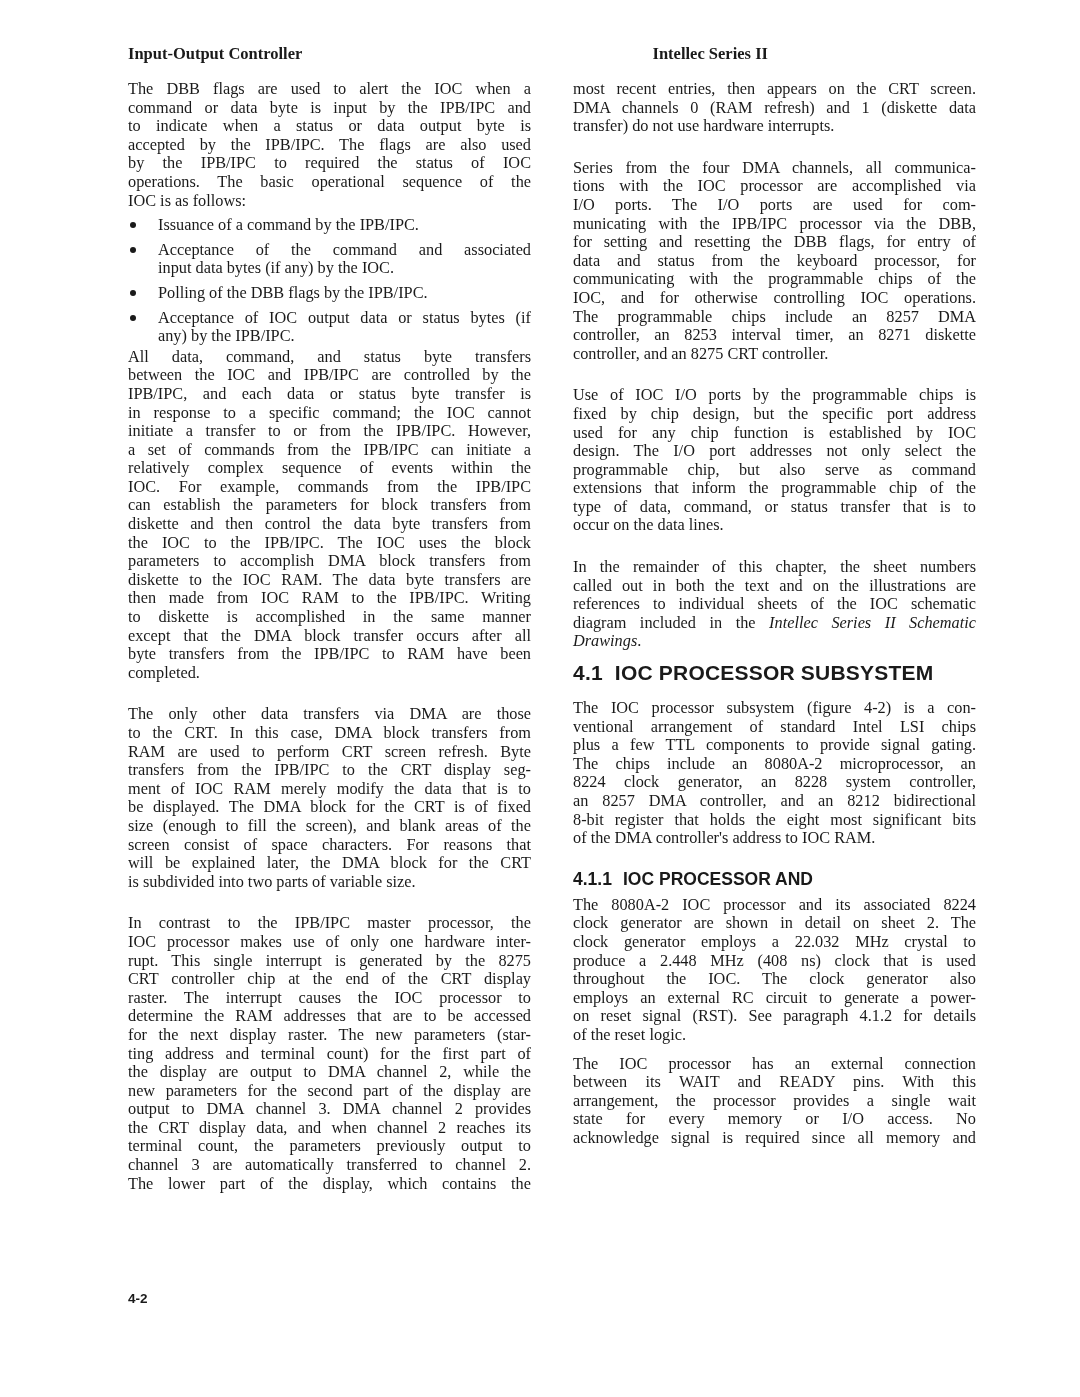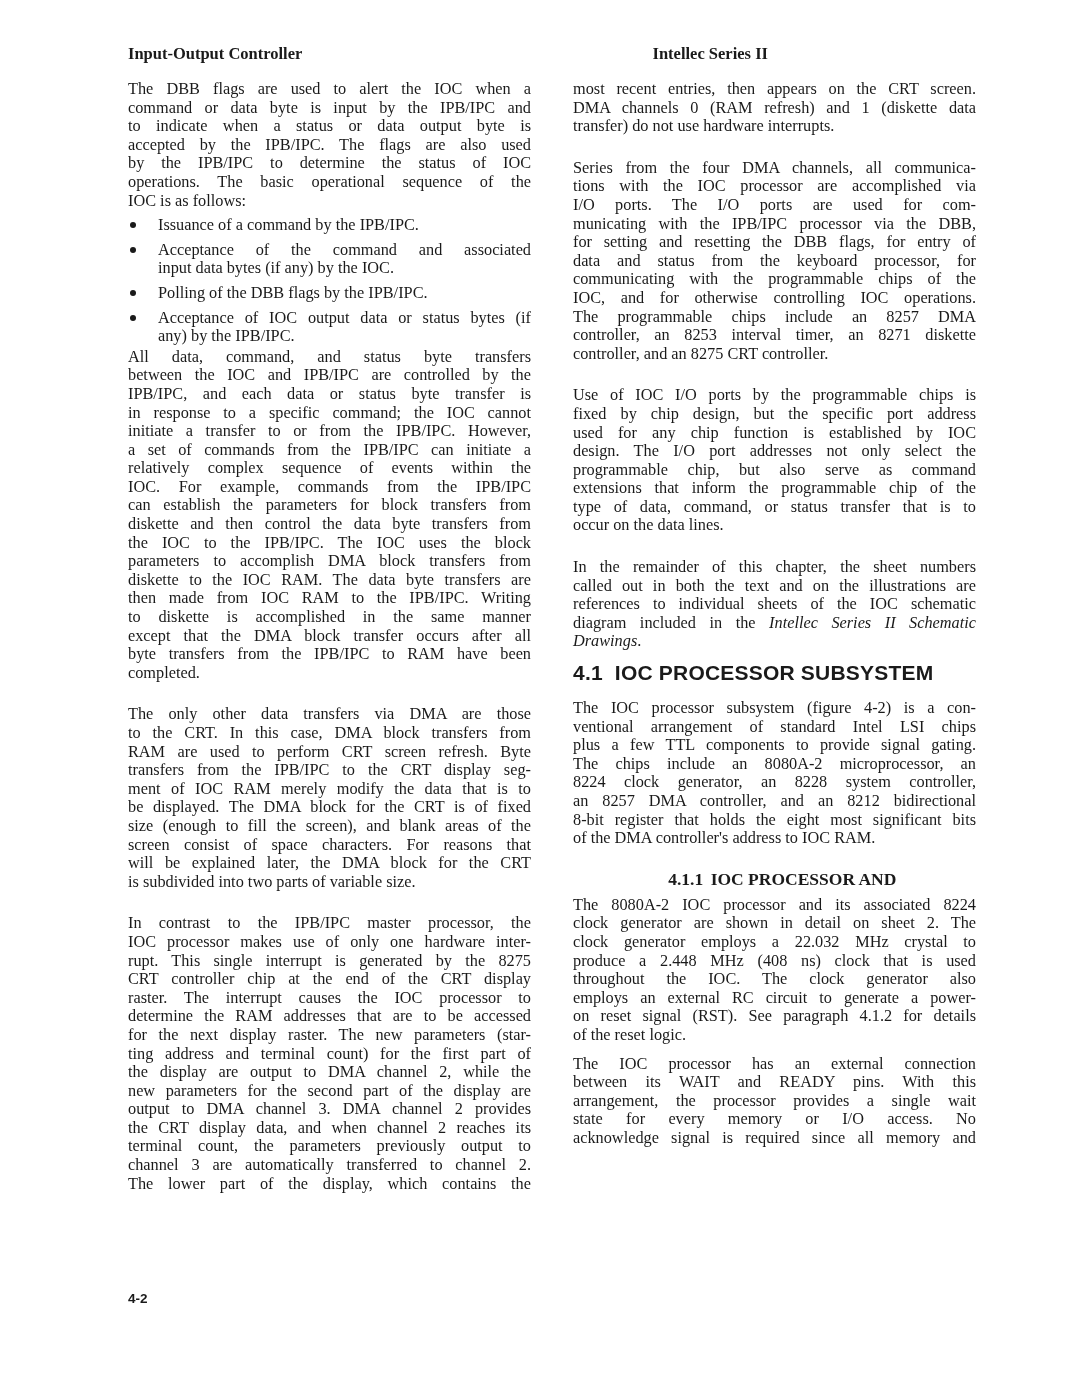--- a/index.html
+++ b/index.html
@@ -11,40 +11,40 @@
     .col { position: absolute; width: 403px; font-family: "Liberation Serif", serif; font-size: 16.3px; line-height: 18.6px; }
     .col-left { left: 128px; top: 80px; }
     .col-right { left: 573px; top: 80px; }
     .line { display: block; text-align: justify; text-align-last: justify; white-space: nowrap; height: 18.6px; }
     .line.last { text-align-last: left; }
     .para { margin-bottom: 19px; }
     .bullet { position: relative; padding-left: 30px; margin-bottom: 6px; }
     .bullet .dot { position: absolute; left: 2px; top: 6px; width: 6px; height: 6px; border-radius: 50%; background: #1a1a1a; }
     .list { margin-top: 6px; margin-bottom: 2px; }
     .h2 { font-family: "Liberation Sans", sans-serif; font-weight: bold; font-size: 21px; line-height: 24px; margin: 10px 0 14px 0; letter-spacing: 0.2px; }
-    .h3 { font-family: Liberation Serif, serif; font-weight: bold; font-size: 17.5px; line-height: 19px; margin: 6px 0 7px 8px; text-align: center; }
+    .h3 { font-family: Liberation Sans, sans-serif; font-weight: bold; font-size: 17.5px; line-height: 19px; margin: 6px 0 7px 0; }
     .h3 .num { display: inline-block; width: 50px; }
     .h3 .indent { padding-left: 50px; display: block; }
     .footer { position: absolute; left: 128px; top: 1291px; font-family: "Liberation Sans", sans-serif; font-size: 13.5px; font-weight: bold; }
     i.it { font-style: italic; }
   </style>
 </head>
 <body>
 
 <div class="page">
   <div class="running-head rh-left">Input-Output Controller</div>
   <div class="running-head rh-right">Intellec Series II</div>
 
   <div class="col col-left">
     <div class="para" style="margin-bottom:0">
         <span class="line">The DBB flags are used to alert the IOC when a</span>
         <span class="line">command or data byte is input by the IPB/IPC and</span>
         <span class="line">to indicate when a status or data output byte is</span>
         <span class="line">accepted by the IPB/IPC. The flags are also used</span>
-        <span class="line">by the IPB/IPC to determine the status of IOC</span>
+        <span class="line">by the IPB/IPC to required the status of IOC</span>
         <span class="line">operations. The basic operational sequence of the</span>
         <span class="line last">IOC is as follows:</span>
       </div>
     <div class="list">
       <div class="bullet">
           <span class="dot"></span>
           <div>
             <span class="line last">Issuance of a command by the IPB/IPC.</span>
           </div>
         </div>

